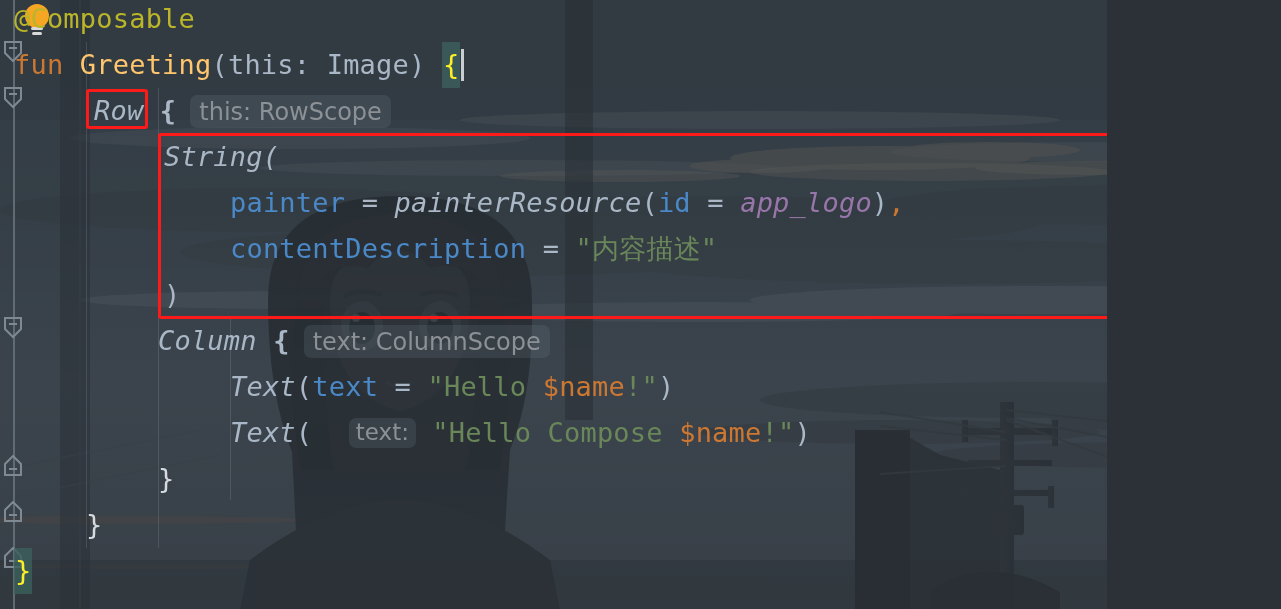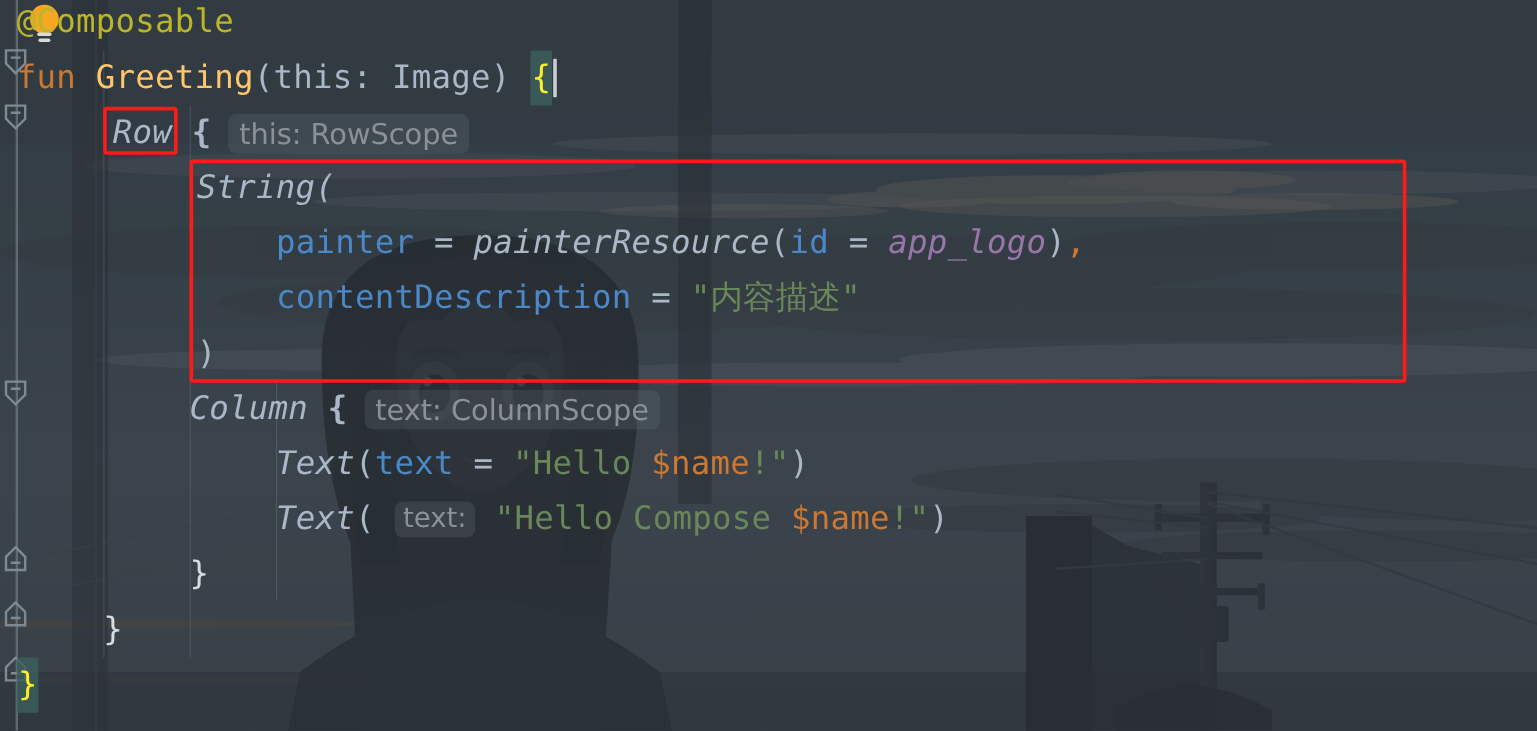--- a/index.html
+++ b/index.html
@@ -1,21 +1,21 @@
 <!DOCTYPE html>
 <html><head>
 <meta charset="utf-8">
 <style>
   html, body {
     margin: 0; padding: 0;
     background: #2b3136;
   }
   #root {
     position: relative;
-    width: 1281px;
+    width: 1107px;
     height: 609px;
     overflow: hidden;
     background: #2d3339;
     font-family: "DejaVu Sans Mono", "Liberation Mono", monospace;
     text-align: center;
   }
 
   
   #bg { position:absolute; inset:0; overflow:hidden; }
   #bg svg { display:block; width:1281px; height:609px; }
@@ -77,21 +77,21 @@
     color: #8C9196;
     border-radius: 7px;
     font-family: "DejaVu Sans", "Liberation Sans", sans-serif;
     font-size: 24px;
     padding: 5px 9px 4px 9px;
     letter-spacing: 0px;
     line-height: 1;
     display:inline-block;
     vertical-align: middle;
   }
-  .inlay.small { font-size: 23px; padding: 3px 7px 4px 7px; }
+  .inlay.small { font-size: 23px; padding: 3px 7px 4px 7px; margin-left: 20px; }
 
   
   .caret {
     display:inline-block;
     width:3px; height:32px;
     background:#C8CDD1;
     vertical-align:middle;
     margin-left:1px;
   }
 

